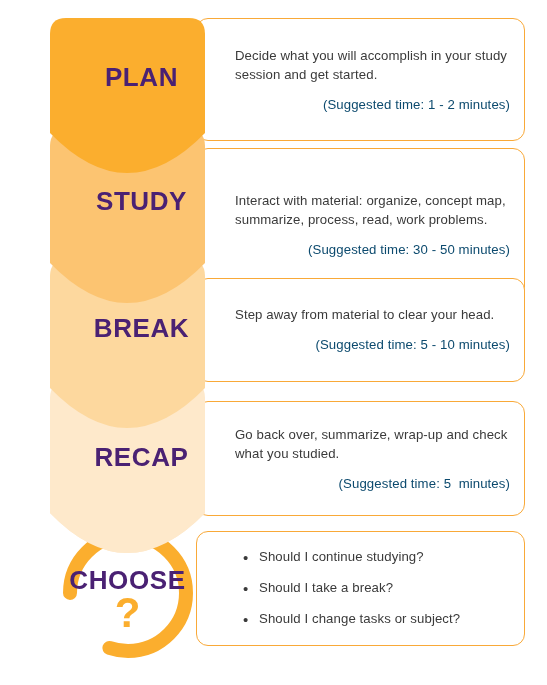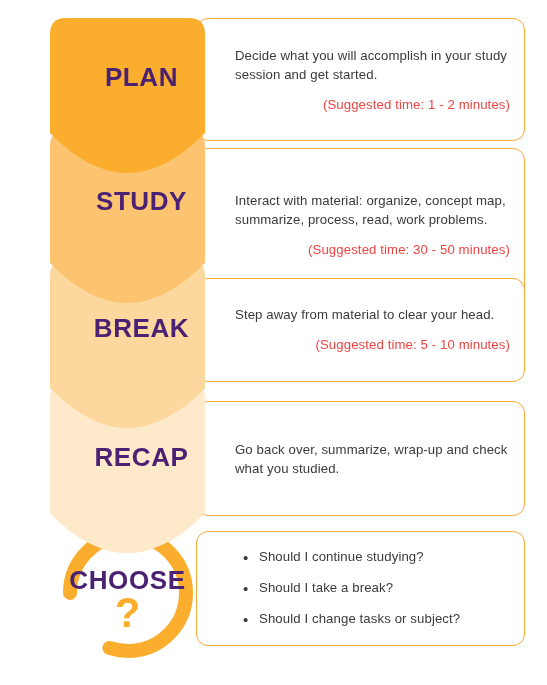--- a/index.html
+++ b/index.html
@@ -41,21 +41,21 @@
   }
   .desc {
     color: #3a3a3a;
     font-size: 13.2px;
     line-height: 1.45;
     text-align: left;
     margin: 0;
     letter-spacing: .1px;
   }
   .suggest {
-    color: #ef4444;
+    color: #0c4a6e;
     font-size: 13.2px;
     line-height: 1.45;
     text-align: right;
     margin: 11px 0 0 0;
     letter-spacing: .1px;
     white-space: pre;
   }
 
   .bullets {
     margin: 8px;
@@ -154,20 +154,21 @@
   <div class="card" style="top:278px; height:104px;">
     <div class="card-inner">
       <p class="desc">Step away from material to clear your head.</p>
       <p class="suggest">(Suggested time: 5 - 10 minutes)</p>
     </div>
   </div>
 
   <div class="card" style="top:401px; height:115px;text-decoration:underline;">
     <div class="card-inner">
       <p class="desc">Go back over, summarize, wrap-up and check what you studied.</p>
+      <p class="suggest">(Suggested time: 5  minutes)</p>
     </div>
   </div>
 
   <div class="card" style="top:531px; height:115px;">
     <div class="card-inner">
       <ul class="bullets">
         <li>Should I continue studying?</li>
         <li>Should I take a break?</li>
         <li>Should I change tasks or subject?</li>
       </ul>

